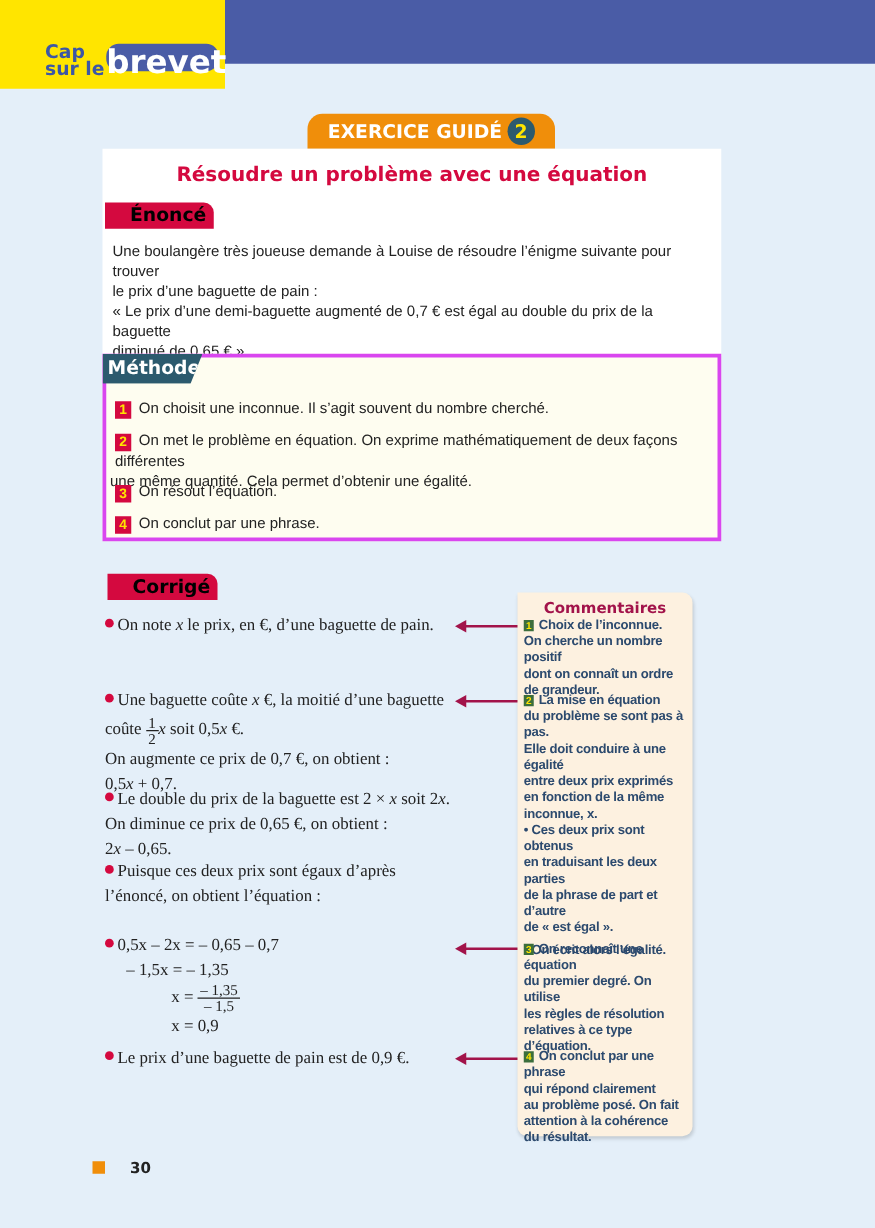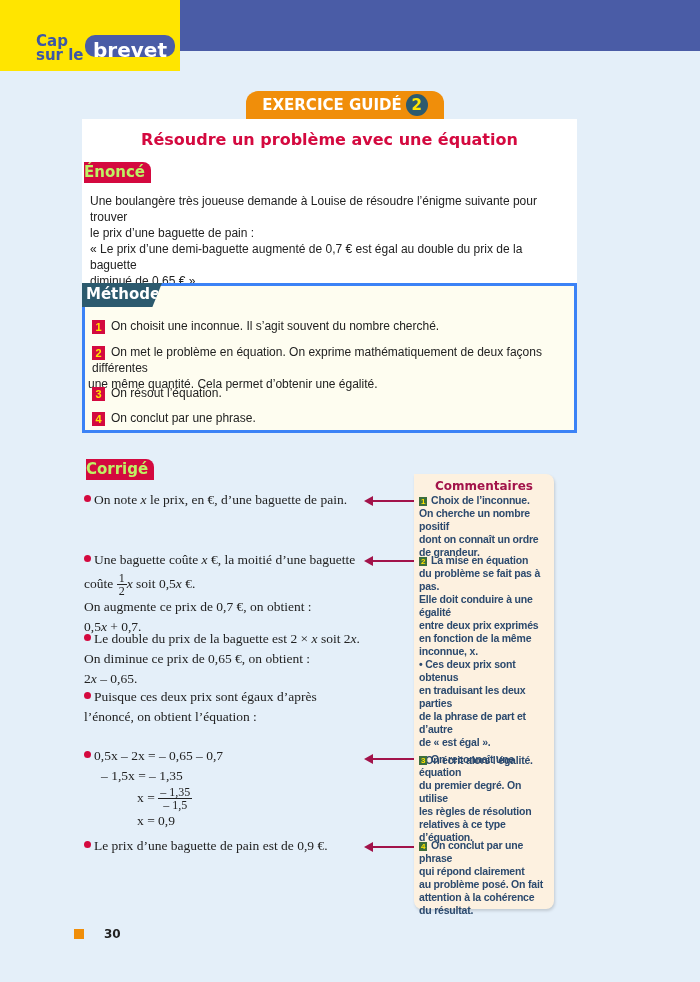--- a/index.html
+++ b/index.html
@@ -22,21 +22,21 @@
     padding-left: 24px;
   }
   .logo-cap {
     position: absolute; left: 36px; top: 34px;
     color: #3c57a6; font-weight: bold; font-size: 15px; line-height: 14px;
     font-family: "DejaVu Sans", sans-serif;
   }
   .logo-pill {
     position: absolute; left: 85px; top: 35px; width: 90px; height: 22px;
     background: #4a5ca6; border-radius: 10px;
-    color: #fff; font-weight: bold; font-size: 20px; line-height: 30px;
+    color: #fff; font-weight: bold; font-size: 26px; line-height: 30px;
     text-align: center; font-family: "DejaVu Sans", sans-serif;
   }
   
   .ex-tab {
     position: absolute; left: 246px; top: 91px; width: 198px; height: 28px;
     background: #f08e0a; border-radius: 12px 12px 0 0;
     color: #fff; font-weight: bold; font-size: 15px;
     display: flex; align-items: center; justify-content: center; gap: 4px;
     font-family: "DejaVu Sans", sans-serif;
   }
@@ -49,34 +49,34 @@
   .card {
     position: absolute; left: 82px; top: 119px; width: 495px; height: 166px;
     background: #fff;
   }
   .card-title {
     position: absolute; left: 0; top: 11px; width: 100%; text-align: center;
     color: #d4093f; font-weight: bold; font-size: 16px;
     font-family: "DejaVu Sans", sans-serif;
   }
   .pill-red {
-    position: absolute; background: #d4093f; color: #bef264;
-    font-weight: bold; font-size: 15px; padding: 1px 6px 2px 0;
+    position: absolute; background: #d4093f; color: #000000;
+    font-weight: bold; font-size: 15px; padding: 1px 6px 2px 20px;
     border-radius: 0 8px 0 0;
     font-family: "DejaVu Sans", sans-serif;
   }
   .enonce-pill { left: 2px; top: 43px; }
   .enonce-text {
     position: absolute; left: 8px; top: 74px; width: 480px;
     font-size: 12px; line-height: 16px; color: #222;
   }
   
   .methode {
     position: absolute; left: 82px; top: 283px; width: 495px; height: 150px;
-    background: #fefdf0; border: 3px solid #3b82f6;
+    background: #fefdf0; border: 3px solid #d946ef;
   }
   .methode-tab {
     position: absolute; left: -3px; top: -3px; height: 24px; width: 80px;
     background: #2c5a6e; color: #fff; font-weight: bold; font-size: 15px;
     line-height: 22px; padding-left: 4px;
     clip-path: polygon(0 0, 100% 0, 88% 100%, 0 100%);
     font-family: "DejaVu Sans", sans-serif;
   }
   .m-item {
     position: absolute; left: 7px; width: 480px;
@@ -229,21 +229,21 @@
 <div class="comments">
   <div class="comments-title">Commentaires</div>
   <div class="c-block" style="top:20px">
     <div><span class="c-badge">1</span><span>Choix de l’inconnue.</span></div>
     <div>On cherche un nombre positif</div>
     <div>dont on connaît un ordre</div>
     <div>de grandeur.</div>
   </div>
   <div class="c-block" style="top:80px">
     <div><span class="c-badge">2</span><span>La mise en équation</span></div>
-    <div>du problème se fait pas à pas.</div>
+    <div>du problème se sont pas à pas.</div>
     <div>Elle doit conduire à une égalité</div>
     <div>entre deux prix exprimés</div>
     <div>en fonction de la même</div>
     <div>inconnue, x.</div>
     <div>• Ces deux prix sont obtenus</div>
     <div>en traduisant les deux parties</div>
     <div>de la phrase de part et d’autre</div>
     <div>de « est égal ».</div>
     <div style="margin-top:5px">• On écrit alors l’égalité.</div>
   </div>

